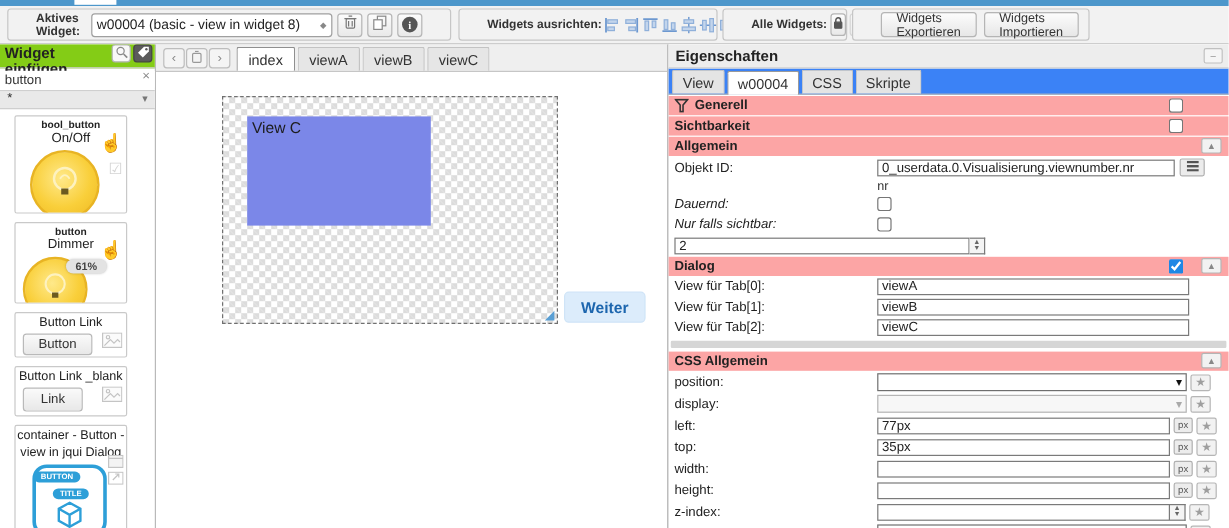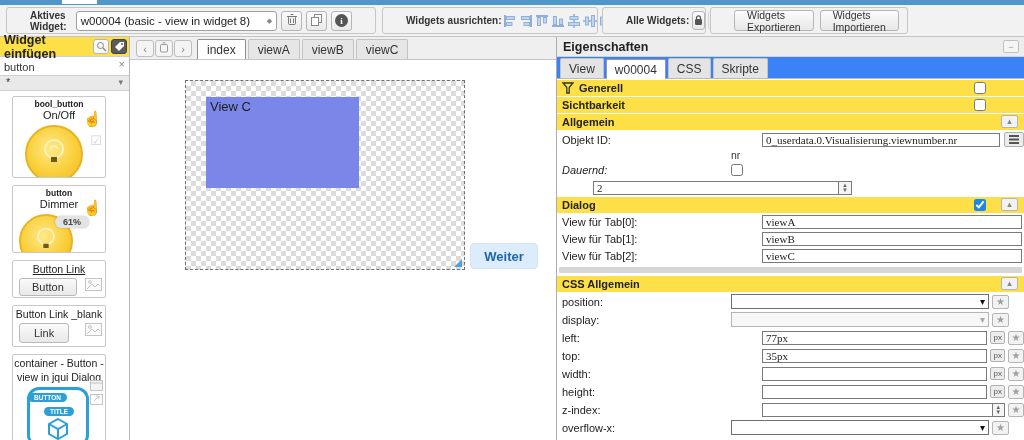--- a/index.html
+++ b/index.html
@@ -26,21 +26,21 @@
   .wselect .diamond { font-size:7px; color:#888; }
   .tbtn { width:22px; height:20px; background:linear-gradient(#fcfcfc,#e9e9e9); border:1px solid #b5b5b5; border-radius:3px; display:flex; align-items:center; justify-content:center; }
   .tbtn.small { width:19px; height:19px; }
   .tbtn.disabled { opacity:.45; }
   .push-btn { height:21px; background:linear-gradient(#fcfcfc,#e7e7e7); border:1px solid #b5b5b5; border-radius:3px; font-size:10.5px; color:#333; padding:0 12px; display:flex; align-items:center; }
   .info-circle { width:13px; height:13px; border-radius:50%; background:#555; color:#fff; font-size:9px; font-weight:bold; display:flex; align-items:center; justify-content:center; font-family:"Liberation Serif",serif; }
   .align-ic { display:inline-flex; width:15px; height:16px; align-items:center; justify-content:center; }
 
   
   .sidebar { position:absolute; left:0; top:37px; width:130px; height:403px; background:#fff; border-right:1px solid #b9b9b9; }
-  .sb-header { height:20px; background:#fde047; border-bottom:1px solid #cfcfcf; display:flex; align-items:center; padding:0 2px 0 4px; }
+  .sb-header { height:20px; background:#84cc16; border-bottom:1px solid #cfcfcf; display:flex; align-items:flex-start; padding:0 2px 0 4px; }
   .sb-title { font-weight:bold; font-size:12.5px; color:#222; flex:1; }
   .sb-hbtn { width:16px; height:15px; border:1px solid #b5b5b5; border-radius:3px; background:#f8f8f8; display:flex; align-items:center; justify-content:center; margin-left:2px; }
   .sb-hbtn.dark { background:#5b5b5b; border-color:#444; }
   .sb-search { height:17px; border-bottom:1px solid #d5d5d5; position:relative; }
   .sb-search input { width:100%; height:17px; border:none; border-bottom:1px solid #cfcfcf; font-size:11px; padding:0 14px 0 4px; font-family:"Liberation Sans",sans-serif; color:#333; }
   .sb-search .clear-x { position:absolute; right:4px; top:1px; font-size:11px; color:#888; }
   .sb-filter { height:17px; background:#e9e9e9; border-bottom:1px solid #cfcfcf; display:flex; align-items:center; padding:0 6px; justify-content:space-between; font-size:11px; color:#333; }
   .sb-filter .arr { font-size:9px; color:#777; }
   .sb-list { padding-top:5px; }
   .wcard { position:relative; width:94px; margin:0 auto 7px 12px; border:1px solid #c9c9c9; border-radius:2px; background:#fff; text-align:center; overflow:hidden; }
@@ -84,24 +84,24 @@
   .rp-header { height:20px; background:#ededed; border-bottom:1px solid #d2d2d2; display:flex; align-items:center; padding:0 6px; position:relative; }
   .rp-title { font-weight:bold; font-size:12.5px; color:#222; }
   .rp-min { position:absolute; right:5px; top:3px; width:16px; height:13px; border:1px solid #c0c0c0; border-radius:2px; background:#f5f5f5; color:#999; font-size:9px; display:flex; align-items:center; justify-content:center; }
   .rp-tabs { height:22px; background:#3b82f6; border-bottom:1px solid #b9b9b9; display:flex; align-items:flex-end; padding-left:3px; gap:2px; }
   .rtab { font-size:12px; color:#333; background:#e4e4e4; border:1px solid #c3c3c3; border-bottom:none; border-radius:2px 2px 0 0; padding:3px 8px 2px; }
   .rtab.active { background:#fff; border-color:#9a9a9a; position:relative; top:1px; }
   .rp-body { padding-top:1px; }
 
   .prow { position:relative; display:flex; align-items:center; height:16px; margin-bottom:1px; padding-left:5px; font-size:11px; color:#222; }
   .prow.tall { height:17px; }
-  .prow.hdr { background:#fde047; font-weight:bold; }
+  .prow.hdr { background:#fca5a5; font-weight:bold; }
   .plabel { width:169px; flex:none; }
   .plabel.it { font-style:italic; }
-  .pinput { height:14px; border:1px solid #7a7a7a; font-size:11px; font-family:Liberation Serif, serif; padding:0 3px; color:#222; background:#fff;margin-left:31px; }
+  .pinput { height:14px; border:1px solid #7a7a7a; font-size:11px; font-family:Liberation Sans, sans-serif; padding:0 3px; color:#222; background:#fff; }
   .w-obj { width:248px; }
   .w-num { width:246px; }
   .w-view { width:260px; }
   .w-css { width:244px; }
   .spin { width:13px; height:14px; border:1px solid #7a7a7a; border-left:none; background:#f4f4f4; display:flex; flex-direction:column; align-items:center; justify-content:center; font-size:6px; color:#666; line-height:5px; }
   .fake-select { width:258px; height:15px; border:1px solid #6f6f6f; background:#fff; display:flex; align-items:center; justify-content:flex-end; padding:0 3px; font-size:10px; color:#111; }
   .fake-select.dis { border-color:#b5b5b5; background:#f7f7f7; color:#aaa; }
   .unit-btn { width:16px; height:13px; margin-left:3px; border:1px solid #b0b0b0; border-radius:2px; background:#ececec; font-size:8px; color:#555; display:flex; align-items:center; justify-content:center; }
   .star-btn { width:17px; height:14px; margin-left:3px; border:1px solid #b5b5b5; border-radius:2px; background:#f2f2f2; font-size:10px; color:#9e9e9e; display:flex; align-items:center; justify-content:center; }
   .collapse-btn { position:absolute; right:6px; top:1px; width:17px; height:13px; border:1px solid #b5b5b5; border-radius:2px; background:#f2f2f2; font-size:8px; color:#888; display:flex; align-items:center; justify-content:center; }
@@ -292,21 +292,21 @@
         <span class="hand">☝</span>
         <div class="bulb" style="width:54px;height:54px;margin-left:6px;">
           <svg width="24" height="30" viewBox="0 0 26 34">
               <circle cx="13" cy="12" r="9" fill="none" stroke="#fdf2c0" stroke-width="2"></circle>
               <path d="M10,20 h6 v5 h-6 z" fill="#6b5a20"></path>
             </svg>
         </div>
         <div class="badge61">61%</div>
       </div>
 
-      <div class="wcard" style="height:38px;text-align:left;text-decoration:underline;">
+      <div class="wcard" style="height:38px;text-align:left;">
         <div class="nm2" style="text-align:center;">Button Link</div>
         <span class="gray-btn">Button</span>
         <span class="img-ic"><svg width="17" height="13" viewBox="0 0 17 13">
               <rect x="0.5" y="0.5" width="16" height="12" fill="#fbfbfb" stroke="#c4c4c4"></rect>
               <circle cx="5" cy="4" r="1.4" fill="none" stroke="#c4c4c4"></circle>
               <path d="M2,11 L7,6 L10,9 L13,6 L15,8" fill="none" stroke="#c4c4c4"></path>
             </svg></span>
       </div>
 
       <div class="wcard" style="height:42px;text-align:left;">
@@ -421,20 +421,24 @@
       <div class="helper-row">
         <span class="sp"></span>
         <span>nr</span>
       </div>
 
       <div class="prow">
         <div class="plabel it">Dauernd:</div>
         <input class="row-check" type="checkbox" style="">
       </div>
 
+      <div class="prow">
+        <div class="plabel it">Nur falls sichtbar:</div>
+        <input class="row-check" type="checkbox" style="">
+      </div>
 
       <div class="prow tall">
         <input class="pinput w-num" type="text" value="2" style="">
         <div class="spin">
             <span>▲</span>
             <span>▼</span>
           </div>
       </div>
 
       <div class="prow hdr">

